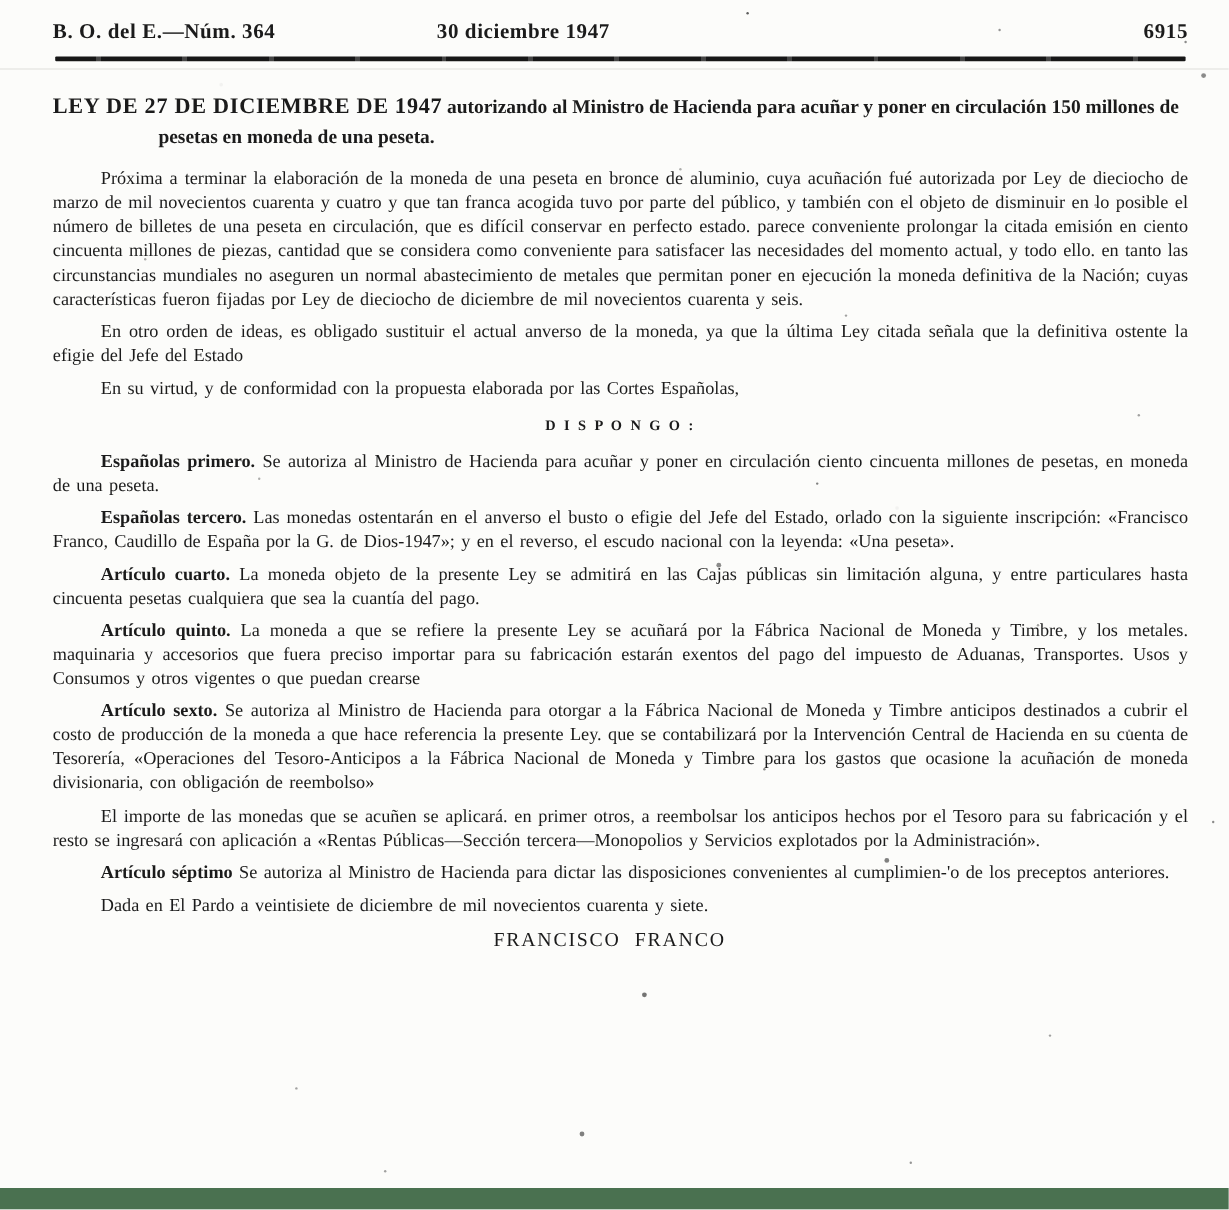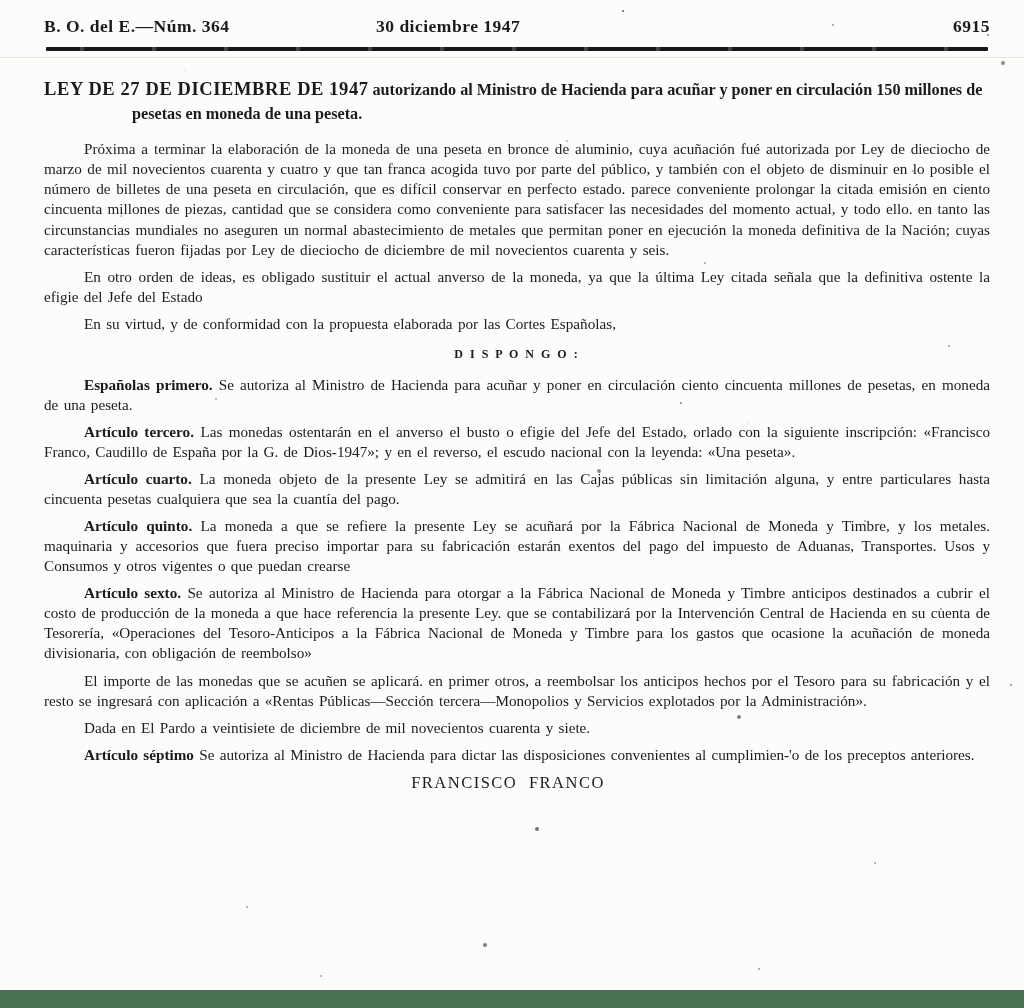--- a/index.html
+++ b/index.html
@@ -15,21 +15,21 @@
       radial-gradient(circle at 18% 7%, rgba(0,0,0,0.04) 0 1px, transparent 2px),
       radial-gradient(circle at 73% 42%, rgba(0,0,0,0.04) 0 1px, transparent 2px),
       #fcfcfa;
     color:#1b1b1b;
     overflow:hidden;
   }
   
   .masthead {
     position:absolute; top:16px; left:44px; right:34px;
     display:flex; align-items:baseline;
-    font-weight:bold; font-size:17.5px; letter-spacing:0.5px;gap:12px;
+    font-weight:bold; font-size:17.5px; letter-spacing:0.5px;
   }
   .masthead .left   { width:320px; }
   .masthead .center { flex:1; text-align:left; }
   .masthead .right  { width:120px; text-align:right; }
   .thick-rule {
     position:absolute; top:47px; left:46px; right:36px; height:4px;
     background:repeating-linear-gradient(90deg,#171717 0 34px,#454545 34px 38px,#171717 38px 72px);
     border-radius:1px;
   }
   .faint-line {
@@ -127,39 +127,39 @@
     <p class="par">
       <span class="lead"></span><span>En su virtud, y de conformidad con la propuesta elaborada por las Cortes Españolas,</span>
     </p>
 
     <p class="dispongo">D I S P O N G O :</p>
 
     <p class="par">
       <span class="lead">Españolas primero.</span><span>Se autoriza al Ministro de Hacienda para acuñar y poner en circulación ciento cincuenta millones de pesetas, en moneda de una peseta.</span>
     </p>
     <p class="par">
-      <span class="lead">Artículo tercero.</span><span>Las monedas ostentarán en el anverso el busto o efigie del Jefe del Estado, orlado con la siguiente inscripción: «Francisco Franco, Caudillo de España por la G. de Dios-1947»; y en el reverso, el escudo nacional con la leyenda: «Una peseta».</span>
+      <span class="lead">Españolas tercero.</span><span>Las monedas ostentarán en el anverso el busto o efigie del Jefe del Estado, orlado con la siguiente inscripción: «Francisco Franco, Caudillo de España por la G. de Dios-1947»; y en el reverso, el escudo nacional con la leyenda: «Una peseta».</span>
     </p>
     <p class="par">
       <span class="lead">Artículo cuarto.</span><span>La moneda objeto de la presente Ley se admitirá en las Cajas públicas sin limitación alguna, y entre particulares hasta cincuenta pesetas cualquiera que sea la cuantía del pago.</span>
     </p>
     <p class="par">
       <span class="lead">Artículo quinto.</span><span>La moneda a que se refiere la presente Ley se acuñará por la Fábrica Nacional de Moneda y Timbre, y los metales. maquinaria y accesorios que fuera preciso importar para su fabricación estarán exentos del pago del impuesto de Aduanas, Transportes. Usos y Consumos y otros vigentes o que puedan crearse</span>
     </p>
     <p class="par">
       <span class="lead">Artículo sexto.</span><span>Se autoriza al Ministro de Hacienda para otorgar a la Fábrica Nacional de Moneda y Timbre anticipos destinados a cubrir el costo de producción de la moneda a que hace referencia la presente Ley. que se contabilizará por la Intervención Central de Hacienda en su cuenta de Tesorería, «Operaciones del Tesoro-Anticipos a la Fábrica Nacional de Moneda y Timbre para los gastos que ocasione la acuñación de moneda divisionaria, con obligación de reembolso»</span>
     </p>
     <p class="par">
       <span class="lead"></span><span>El importe de las monedas que se acuñen se aplicará. en primer otros, a reembolsar los anticipos hechos por el Tesoro para su fabricación y el resto se ingresará con aplicación a «Rentas Públicas—Sección tercera—Monopolios y Servicios explotados por la Administración».</span>
     </p>
     <p class="par">
-      <span class="lead"></span><span>Dada en El Pardo a veintisiete de diciembre de mil novecientos cuarenta y siete.</span>
+      <span class="lead">Artículo séptimo</span><span>Se autoriza al Ministro de Hacienda para dictar las disposiciones convenientes al cumplimien-'o de los preceptos anteriores.</span>
     </p>
     <p class="par">
-      <span class="lead">Artículo séptimo</span><span>Se autoriza al Ministro de Hacienda para dictar las disposiciones convenientes al cumplimien-'o de los preceptos anteriores.</span>
+      <span class="lead"></span><span>Dada en El Pardo a veintisiete de diciembre de mil novecientos cuarenta y siete.</span>
     </p>
 
     <p class="signature">FRANCISCO FRANCO</p>
   </div>
 
   <div class="footer-bar" style="background-color:#4a7150"></div>
 
   <div class="speckles"></div>
 </div>
 

